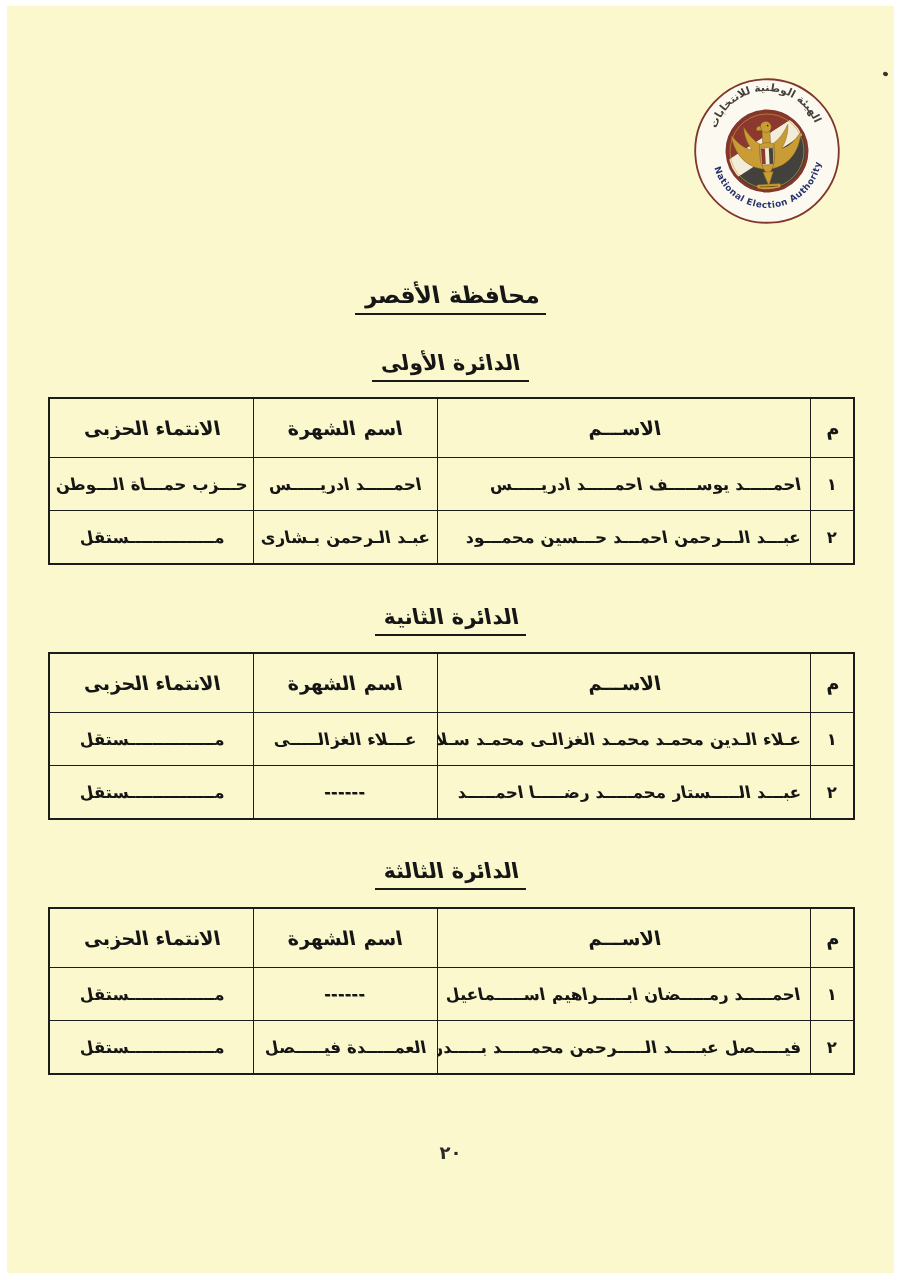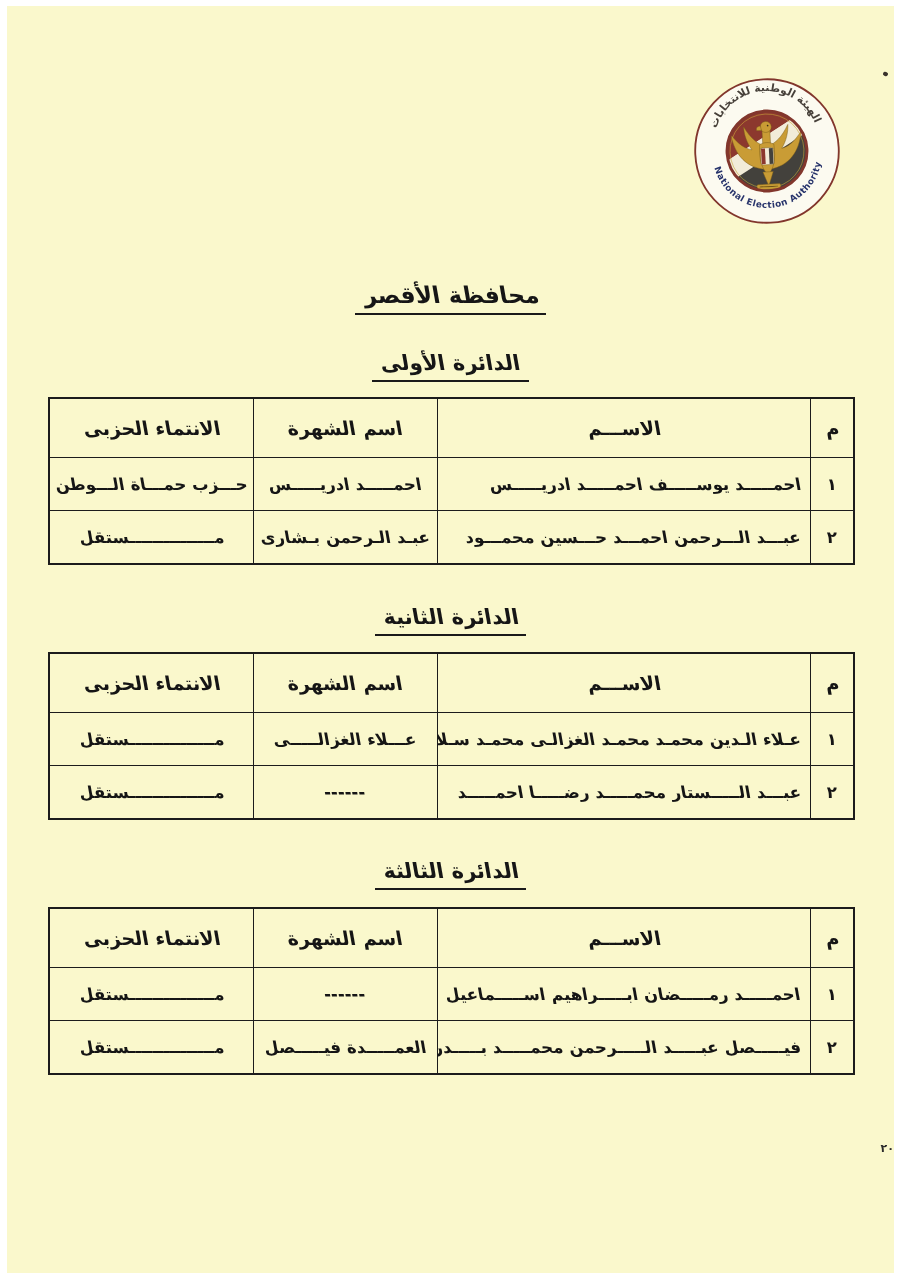--- a/index.html
+++ b/index.html
@@ -33,22 +33,22 @@
   .c-num{text-align:center;font-size:15px;}
   .c-name{text-align:right;padding-right:9px !important;}
   .c-mid{text-align:center;}
 
   .logo{position:absolute;left:686px;top:71px;transform:rotate(-3deg);}
   .speck{
     position:absolute;left:876px;top:66px;width:5px;height:4px;
     background:#3a332c;border-radius:50% 40% 50% 40%;transform:rotate(20deg);
   }
   .page-number{
-    position:absolute;left:0;top:1136px;width:100%;text-align:right;
-    font-size:11px;font-weight:bold;color:#2a2a2a;
+    position:absolute;left:0;top:1136px;width:100%;text-align:center;
+    font-size:18px;font-weight:bold;color:#2a2a2a;
   }
 </style>
 </head>
 <body>
 
 <div class="paper">
 
   <svg class="logo" width="148" height="148" viewBox="0 0 200 200">
     <defs>
       <clipPath id="innerClip">

